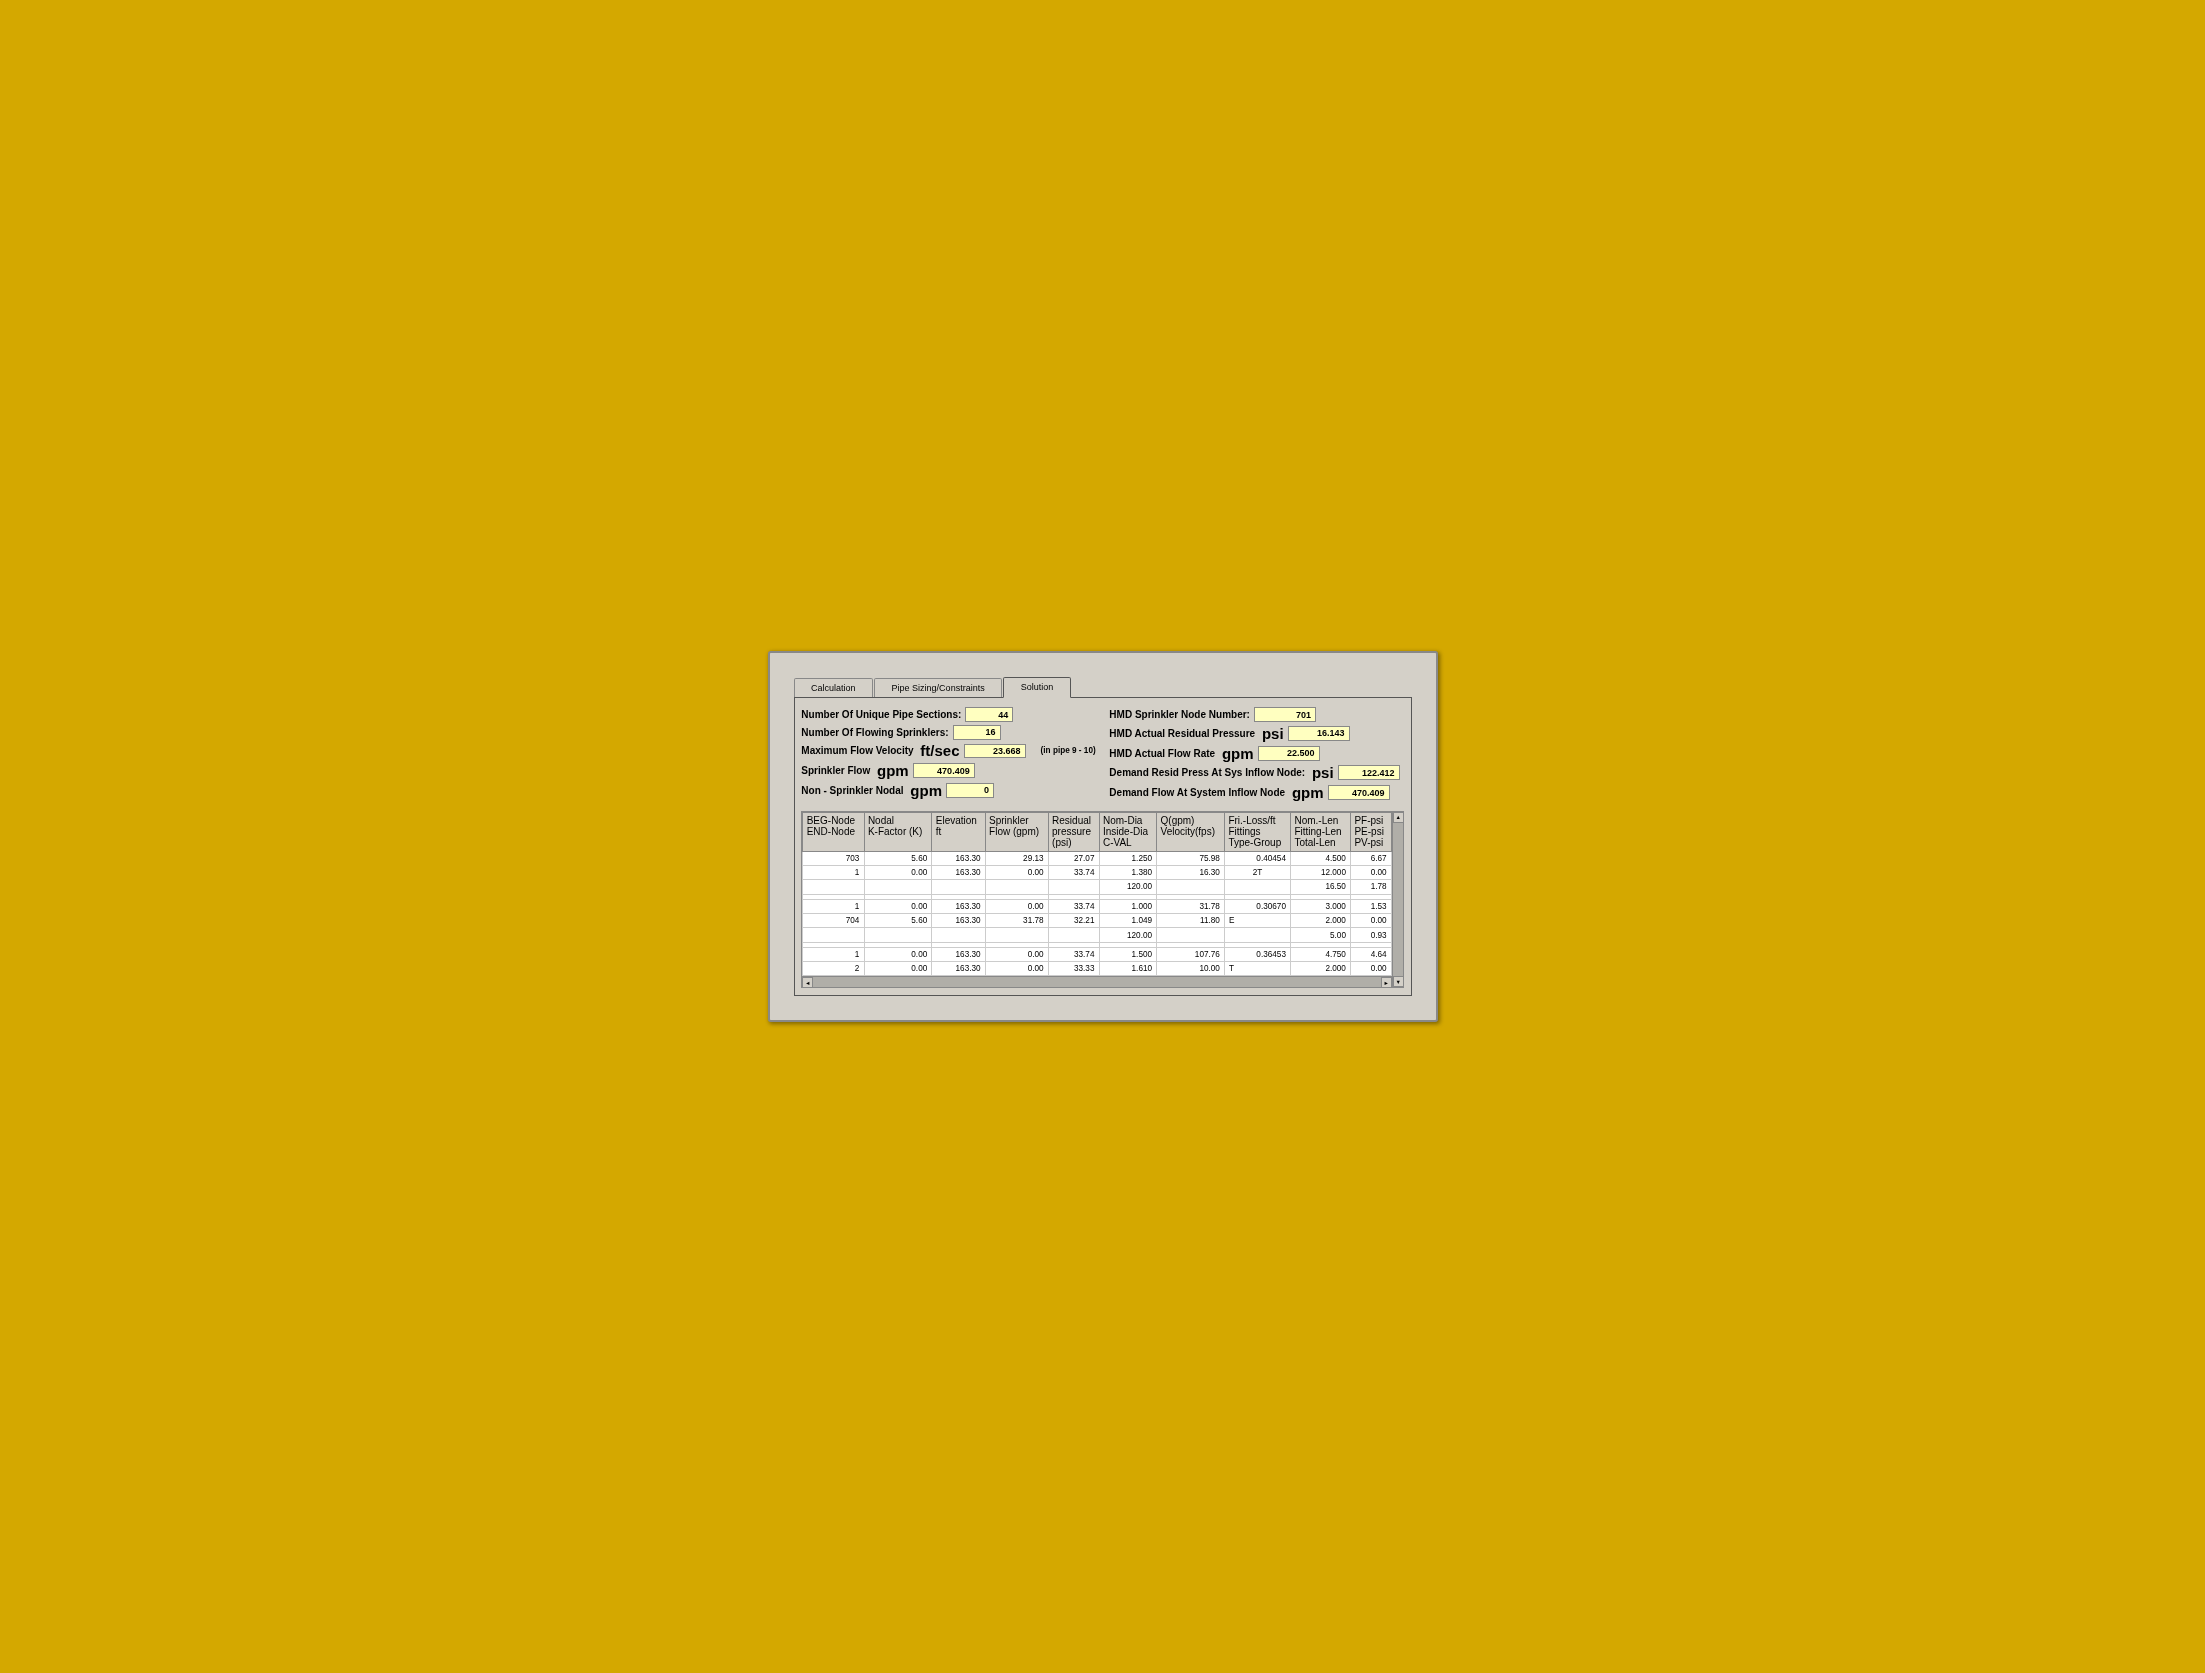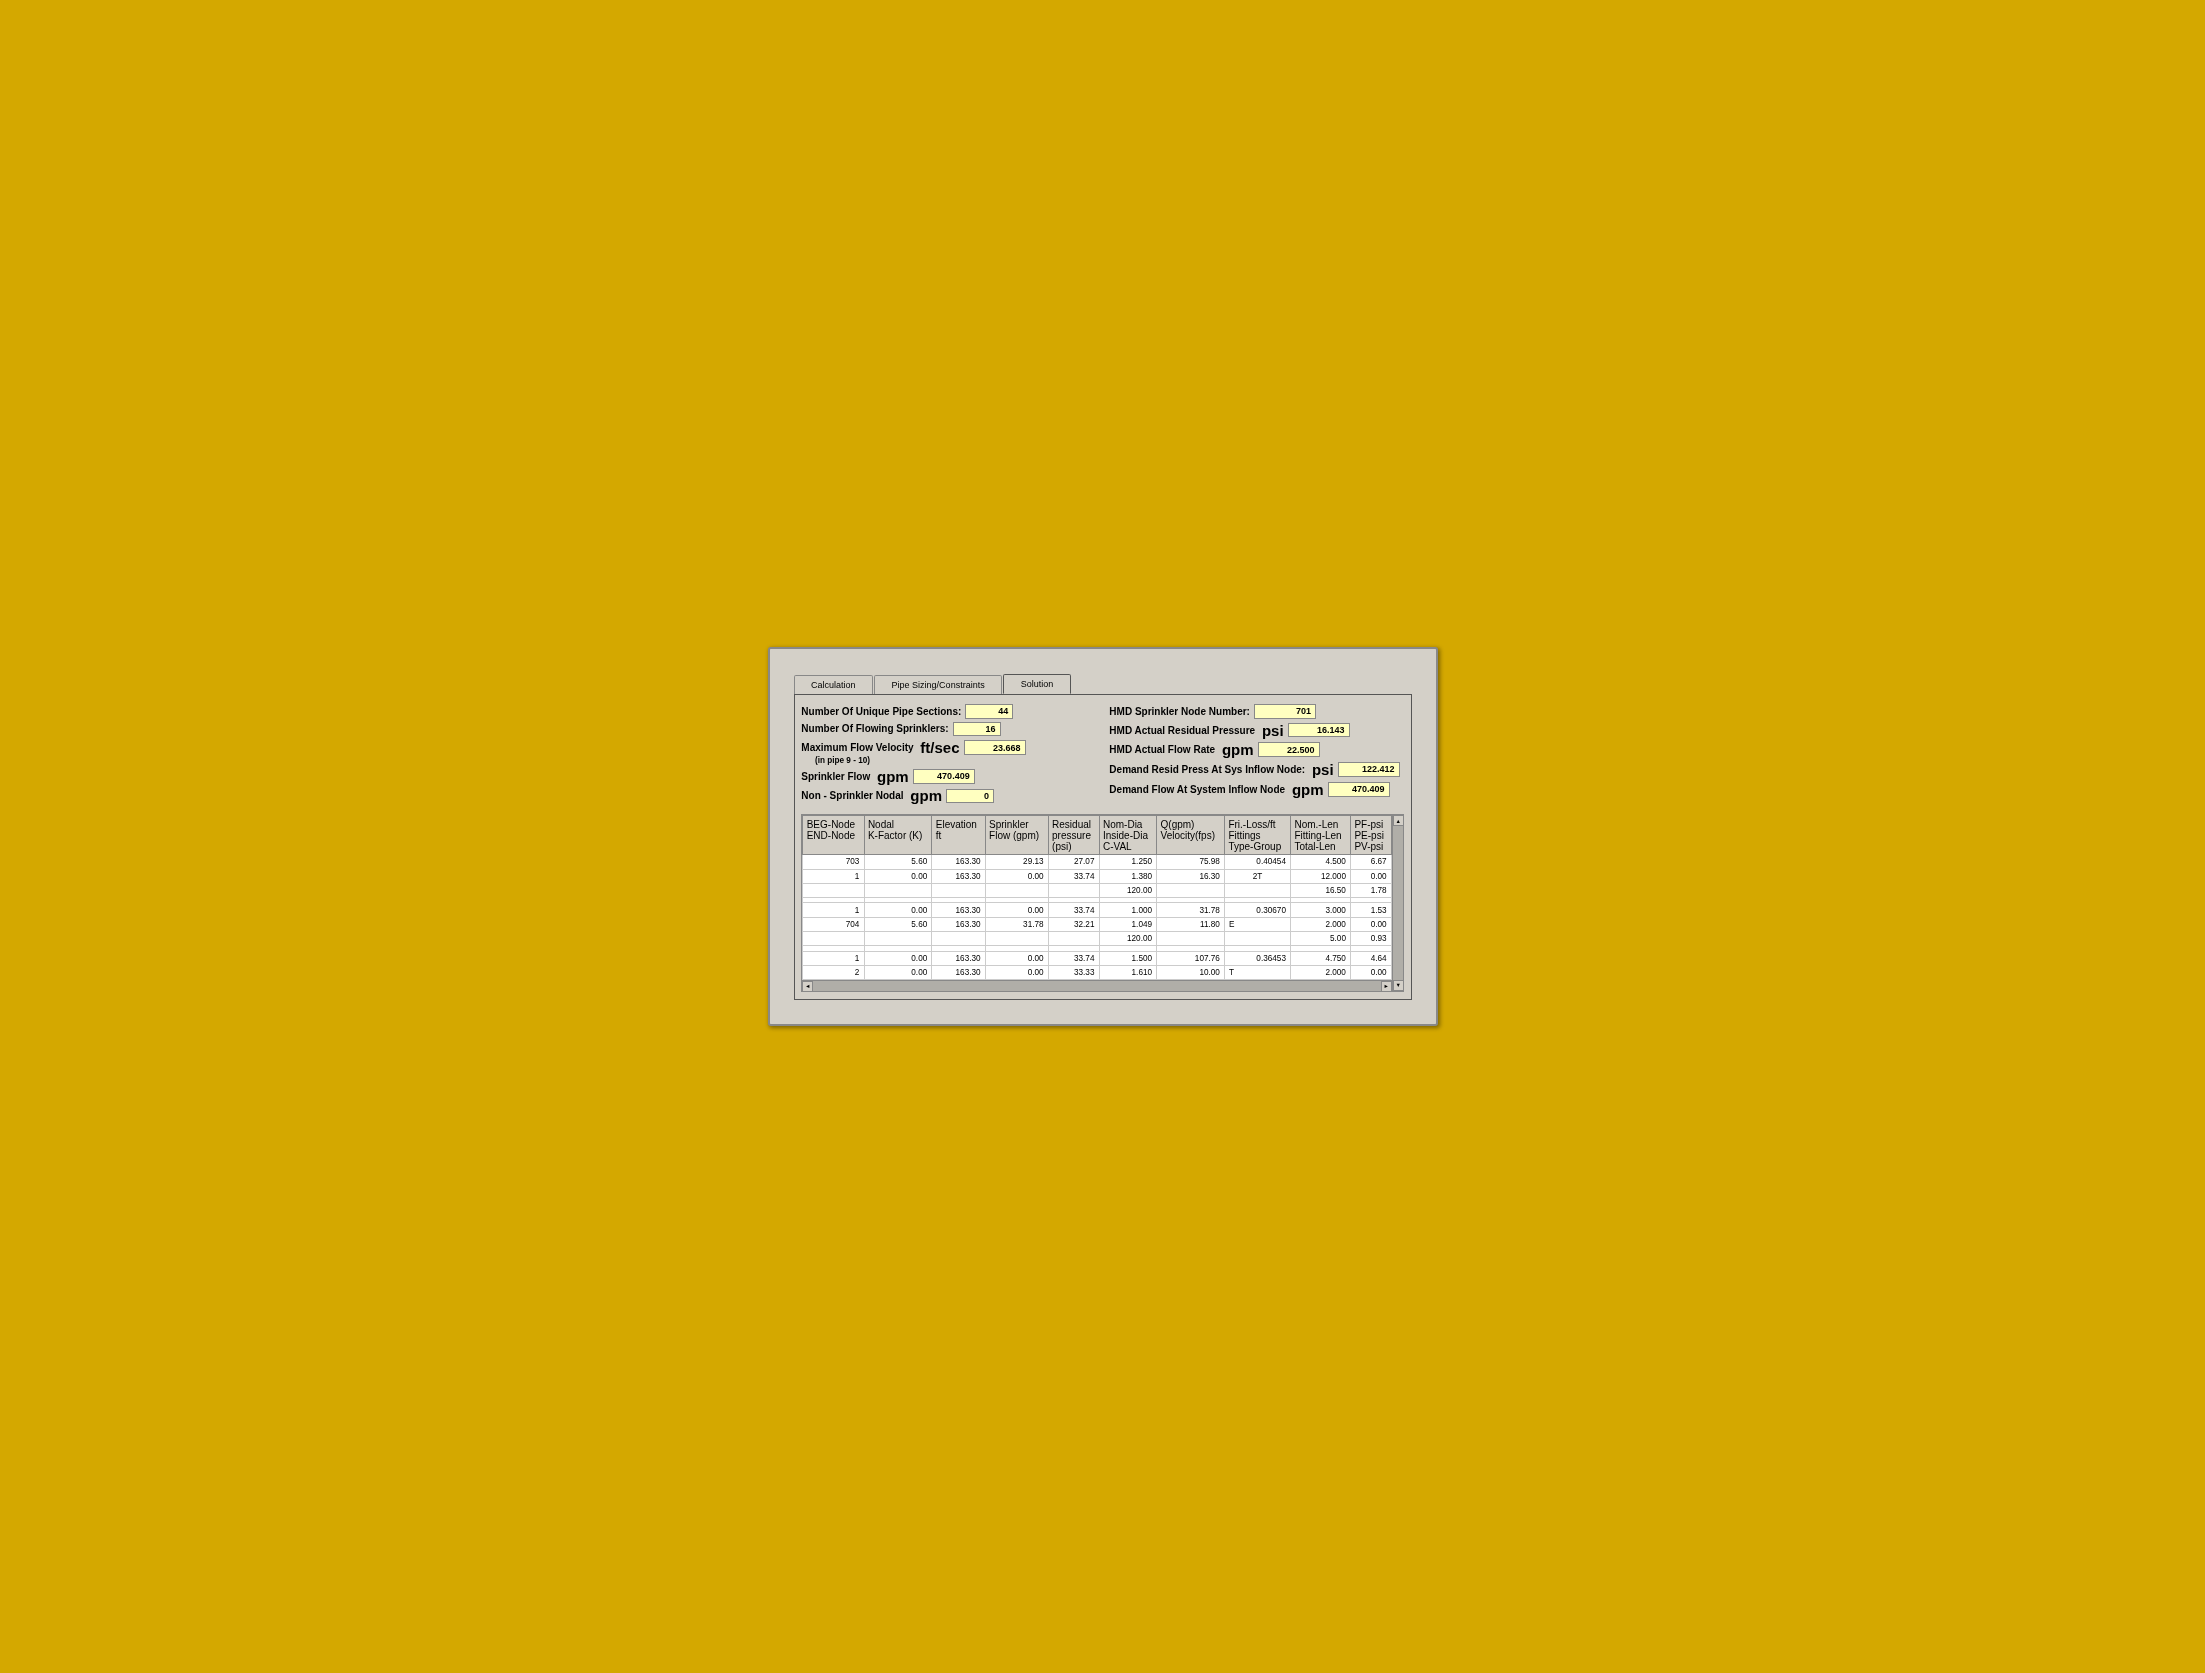--- a/index.html
+++ b/index.html
@@ -212,21 +212,21 @@
         <div class="summary-row">
           <span class="summary-label">Number Of Unique Pipe Sections:</span>
           <span class="summary-value">44</span>
         </div>
 
         <div class="summary-row">
           <span class="summary-label">Number Of Flowing Sprinklers:</span>
           <span class="summary-value">16</span>
         </div>
 
-        <div style="display:flex; flex-direction:column; gap:0;justify-content:space-between;">
+        <div style="display:flex; flex-direction:row; gap:0;justify-content:space-between;">
           <div class="summary-row">
             <span class="summary-label">Maximum Flow Velocity</span>
             <span class="summary-unit">ft/sec</span>
             <span class="summary-value wide">23.668</span>
           </div>
           <div class="summary-row">
             <span class="sub-label">(in pipe 9 - 10)</span>
           </div>
         </div>
 

